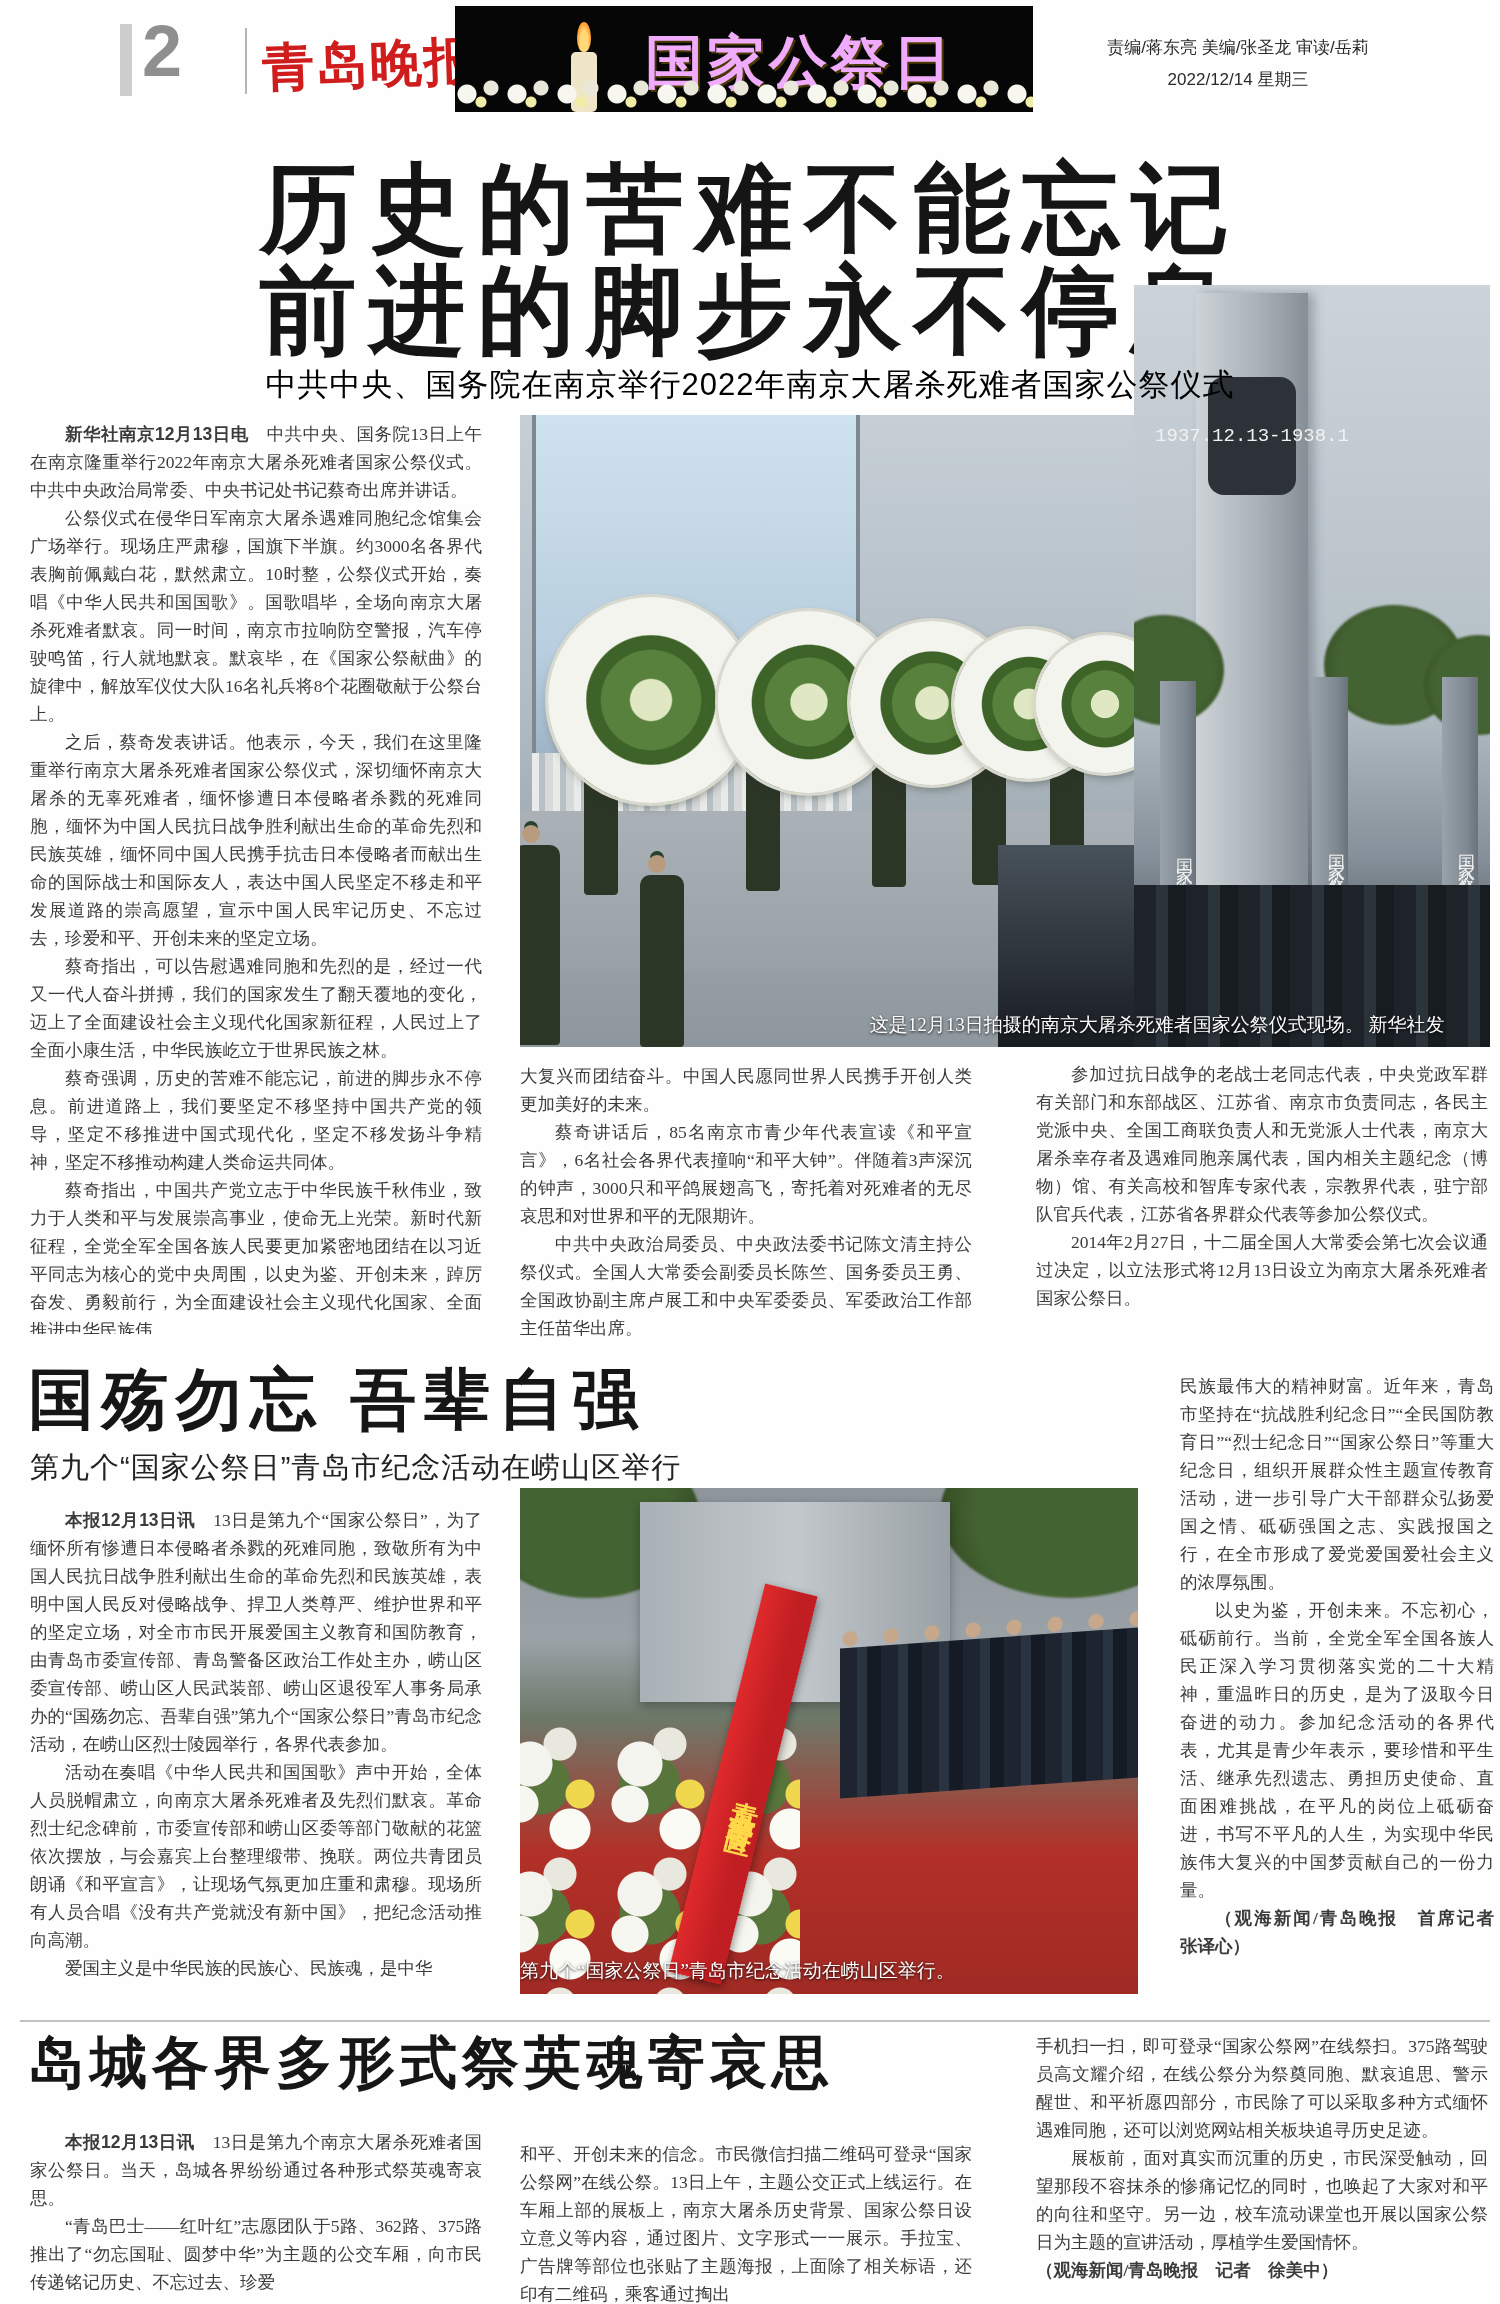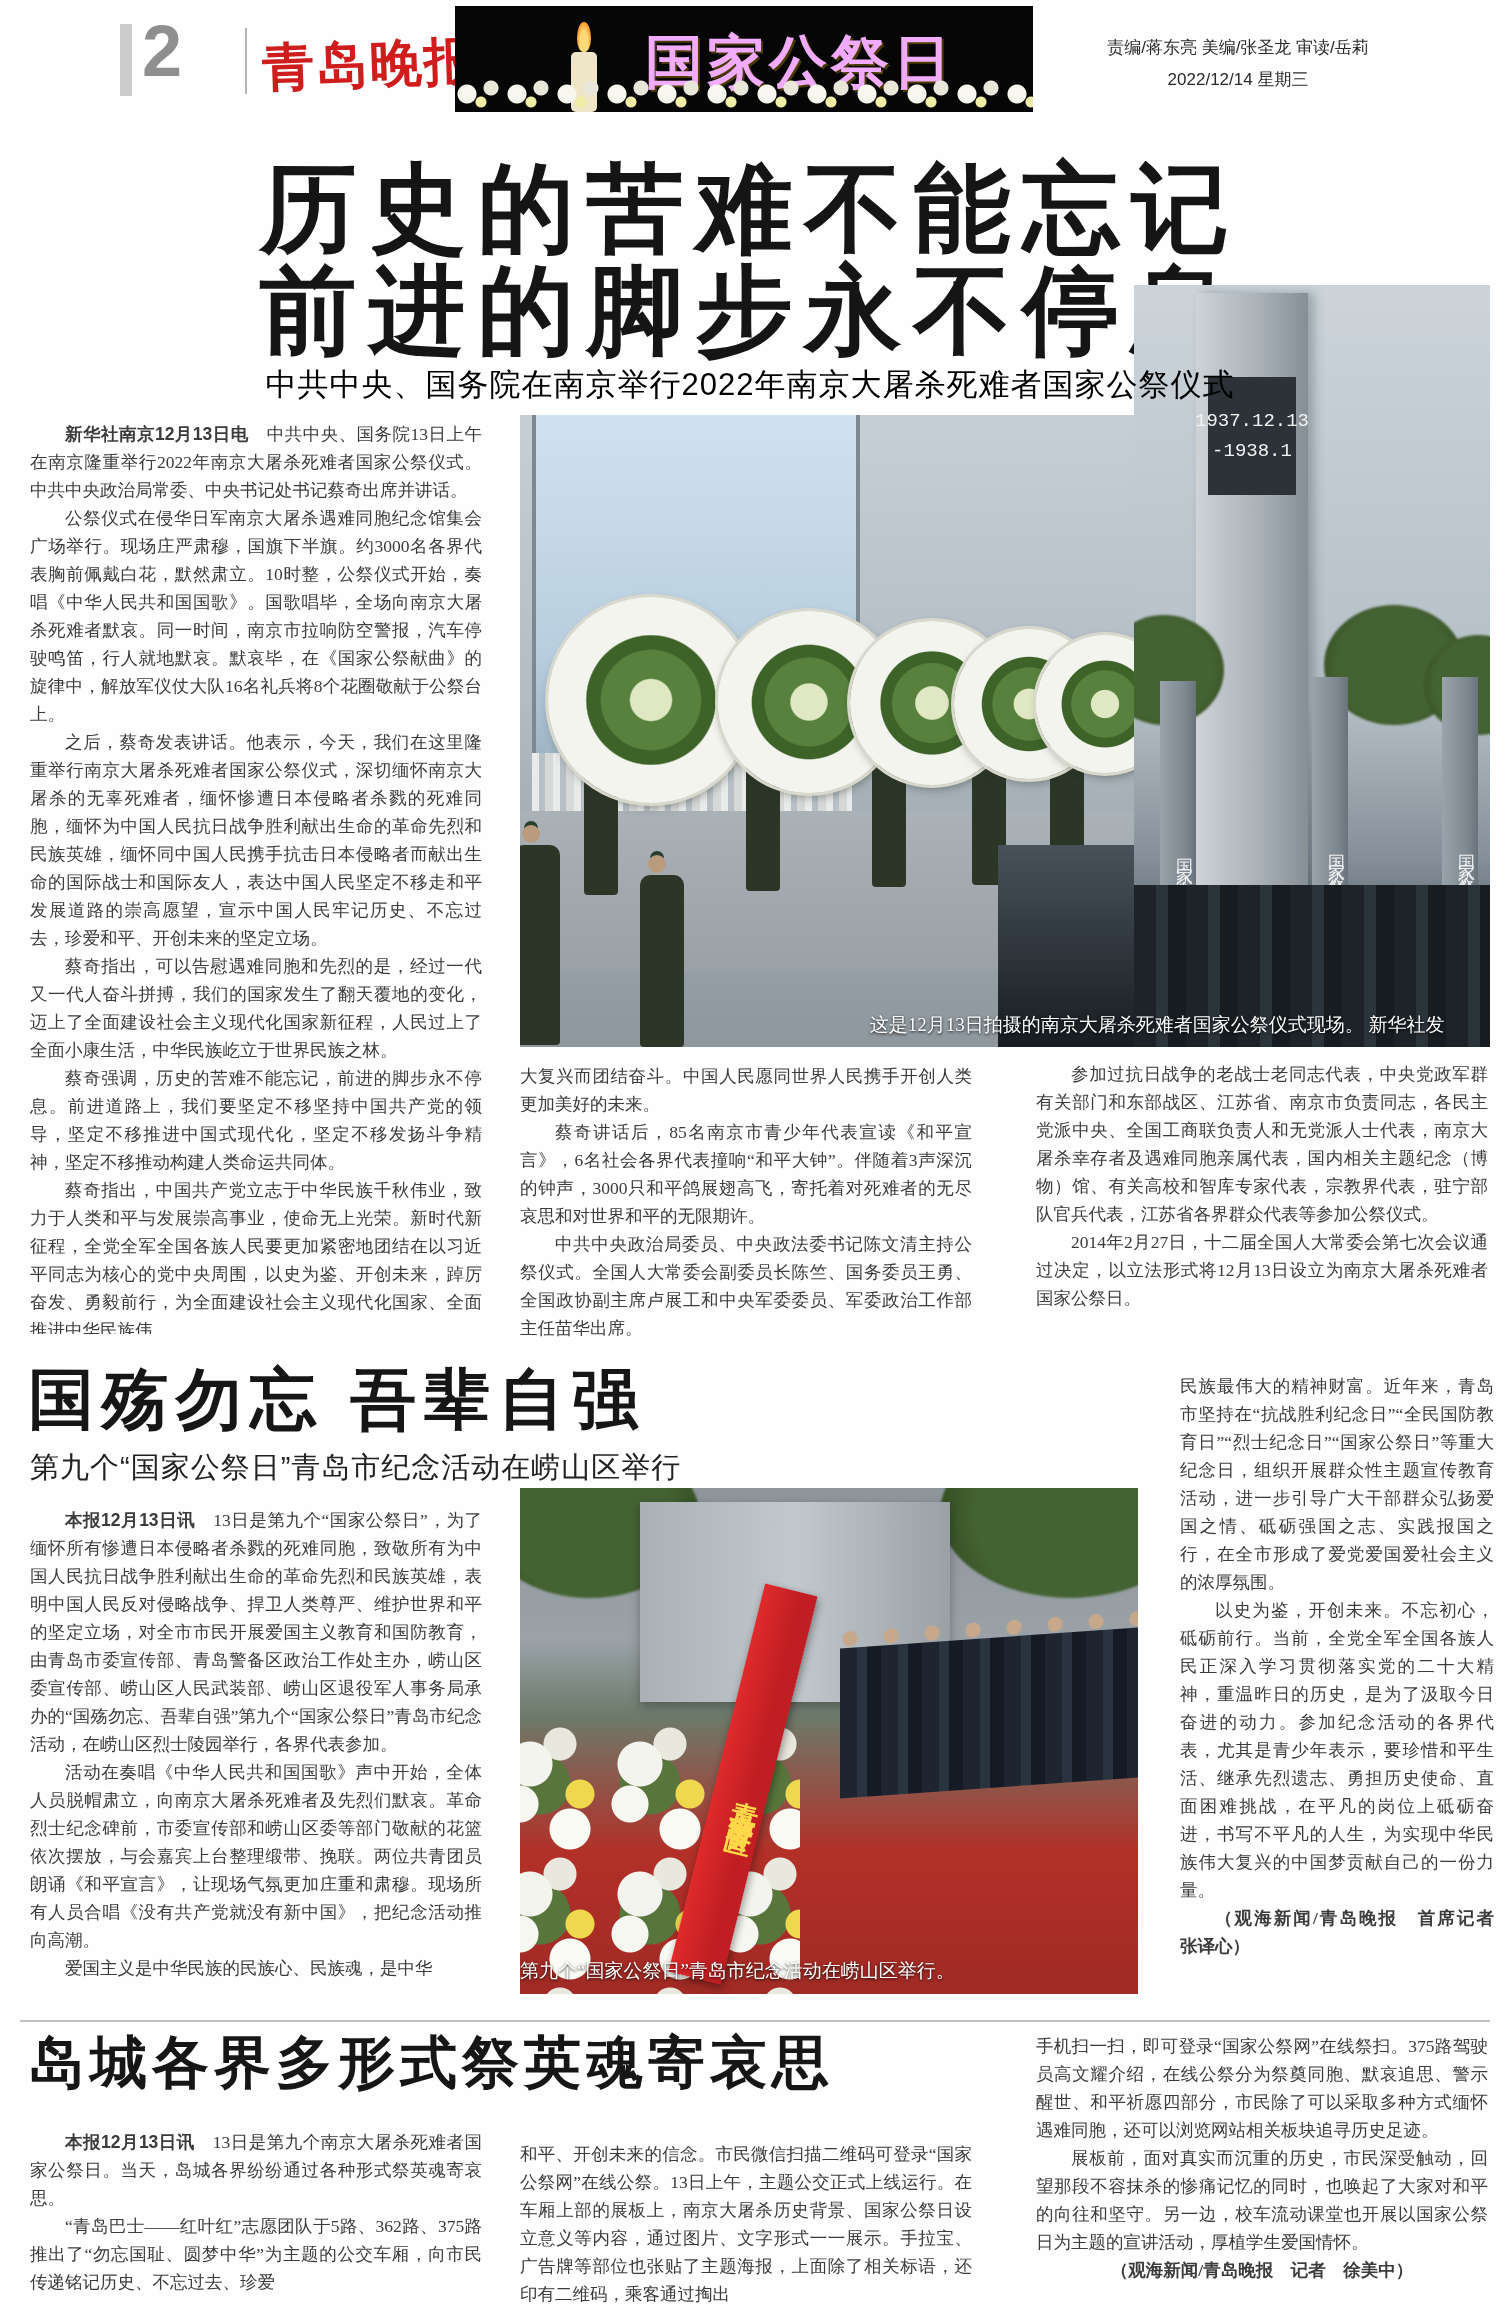--- a/index.html
+++ b/index.html
@@ -63,21 +63,21 @@
       box-shadow:0 0 0 3px #d8d8cc, 2px 4px 10px rgba(40,50,40,.45);}
   .soldier{position:absolute;width:34px;border-radius:10px 10px 4px 4px;background:#2c3627;}
   .soldier::before{content:"";position:absolute;left:8px;top:-20px;width:18px;height:18px;border-radius:50%;
       background:#b99c7e;box-shadow:0 -6px 0 -2px #27402f;}
   .photo-strip{left:1134px;top:285px;width:356px;height:762px;overflow:hidden;
       background:linear-gradient(#ccd4da 0%,#b4bec5 55%,#86909a 75%,#2a3138 100%);}
   .pillar{position:absolute;left:62px;top:8px;width:112px;height:648px;
       background:linear-gradient(90deg,#cdd3d7,#aab2b8 55%,#868f96);box-shadow:6px 0 10px rgba(60,70,80,.35);}
   .plaque{position:absolute;left:74px;top:92px;width:88px;height:118px;background:#2c3237;
       color:#f2f2f2;font-family:"Liberation Mono",monospace;font-size:19px;line-height:30px;
-      display:flex;flex-direction:column;align-items:center;justify-content:center;}
+      display:flex;flex-direction:row;align-items:center;justify-content:center;border-radius:16px;}
   .vbanner{position:absolute;width:36px;height:350px;background:linear-gradient(90deg,#9aa3ab,#7e8890 70%,#6a737b);
       color:#f0f0f0;writing-mode:vertical-rl;text-align:center;font-size:17px;letter-spacing:8px;
       font-family:"Liberation Sans",sans-serif;padding-top:10px;box-sizing:border-box;}
   .pool-strip{position:absolute;left:0;top:600px;width:356px;height:162px;
       background:repeating-linear-gradient(90deg,#1d2329 0 22px,#2c343b 22px 34px,#171c21 34px 52px);}
   .caption1{left:828px;top:1012px;width:658px;text-align:center;font-size:19px;color:#fff;
       text-shadow:0 1px 3px rgba(0,0,0,.9);z-index:7;}
 
   
   .h2{left:28px;top:1366px;font-family:"Liberation Sans",sans-serif;font-weight:bold;
@@ -111,21 +111,21 @@
   .caption2{position:absolute;left:0;right:0;bottom:10px;font-size:19px;color:#fff;
       text-shadow:0 1px 3px rgba(0,0,0,.9);}
 
   
   .rule3{left:20px;top:2020px;width:1470px;height:2px;background:#c2c2c2;}
   .h3{left:28px;top:2034px;font-family:"Liberation Sans",sans-serif;font-weight:bold;
       font-size:57px;color:#161616;letter-spacing:5px;line-height:1;}
   .a3c1{left:30px;top:2128px;height:176px;}
   .a3c2{left:520px;top:2140px;height:164px;}
   .a3c3{left:1036px;top:2032px;height:272px;}
-  .a3c3 .credit-p{text-align:center;text-indent:0;}
+  .a3c3 .credit-p{text-align:left;text-indent:0;}
 </style>
 </head>
 <body>
 
 <div id="page">
 
   <div class="abs pagenum-bar"></div>
   <div class="abs pagenum">2</div>
   <div class="abs head-vrule"></div>
   <div class="abs masthead">青岛晚报</div>

